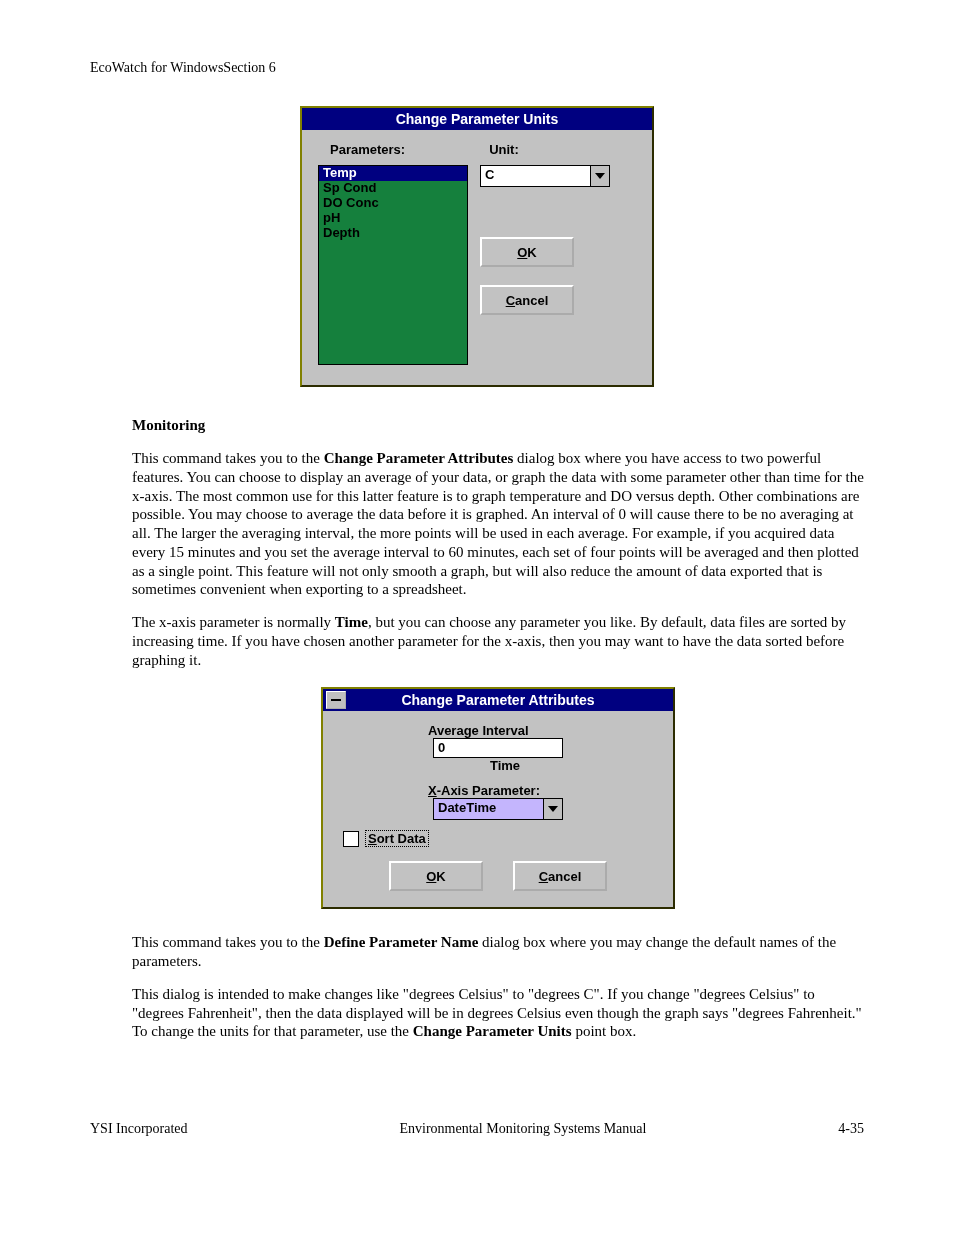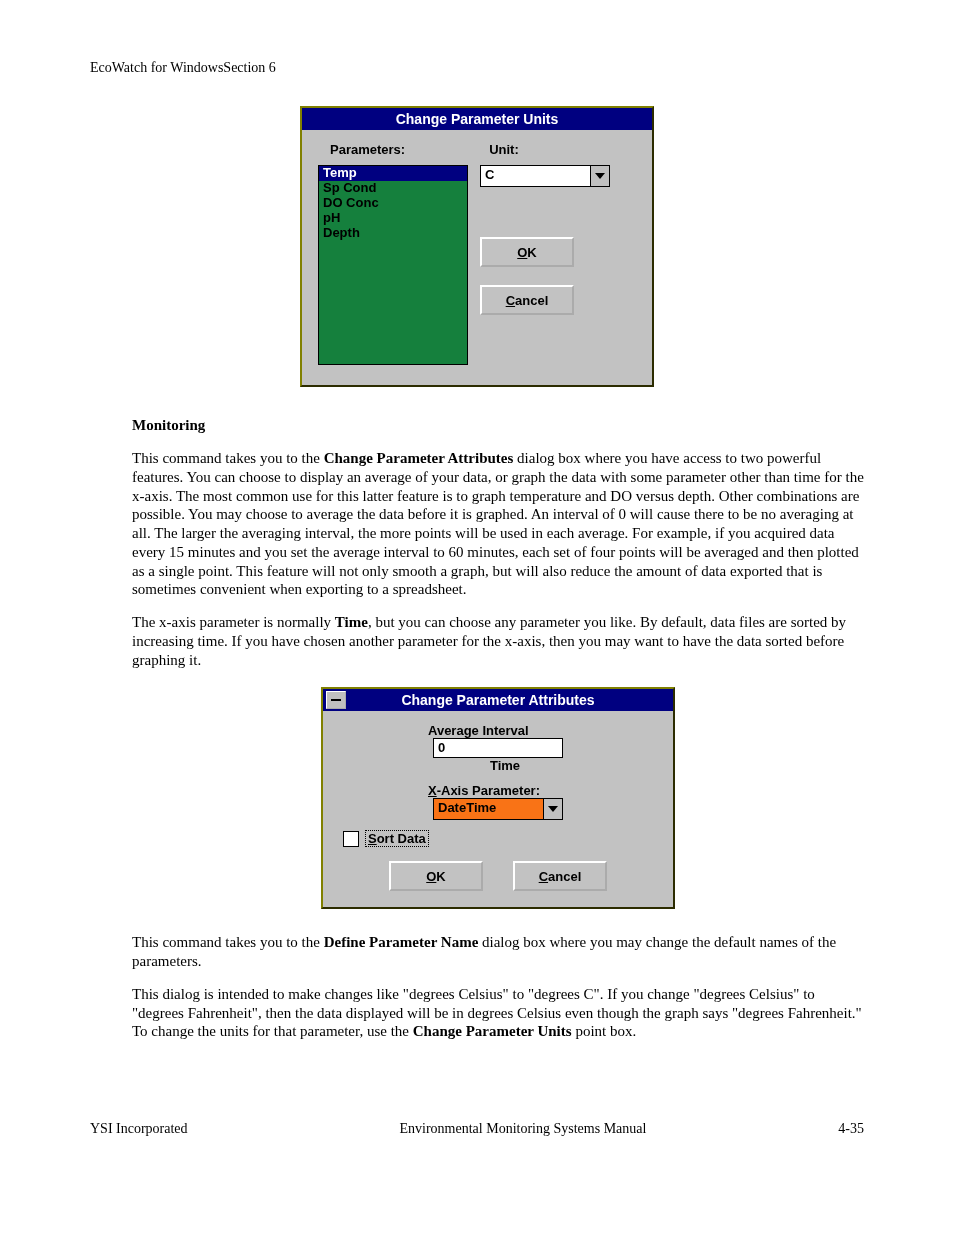--- a/index.html
+++ b/index.html
@@ -102,21 +102,21 @@
   .dialog2-body { padding: 12px 20px 16px 20px; font-size:13px; font-weight:bold; color:#000; }
   .frow { display:flex; align-items:center; margin-bottom:10px;flex-direction:column; }
   .frow .lbl { width:140px; }
   .textfield {
     width:130px; height:20px; background:#fff; border:1px solid #000;
     padding:0 4px; box-sizing:border-box; line-height:18px; font-weight:bold;
   }
   .afterlbl { margin-left:14px; }
   .combo2 {
     display:flex; width:130px; height:22px;
-    border:1px solid #000; background:#f97316; font-weight:bold; font-size:13px;
+    border:1px solid #000; background:#c4b5fd; font-weight:bold; font-size:13px;
     box-sizing:border-box;
     gap:31px;
   }
   .combo2 .val { flex:1; padding:1px 4px; }
   .combo2 .btn {
     width:18px; background:#c0c0c0; border-left:1px solid #000;
     display:flex; align-items:center; justify-content:center;
   }
   .combo2 .btn::after { content:""; width:0; height:0; border-left:5px solid transparent; border-right:5px solid transparent; border-top:6px solid #000; }
   .chkrow { display:flex; align-items:center; margin: 6px 0 14px 0; }

